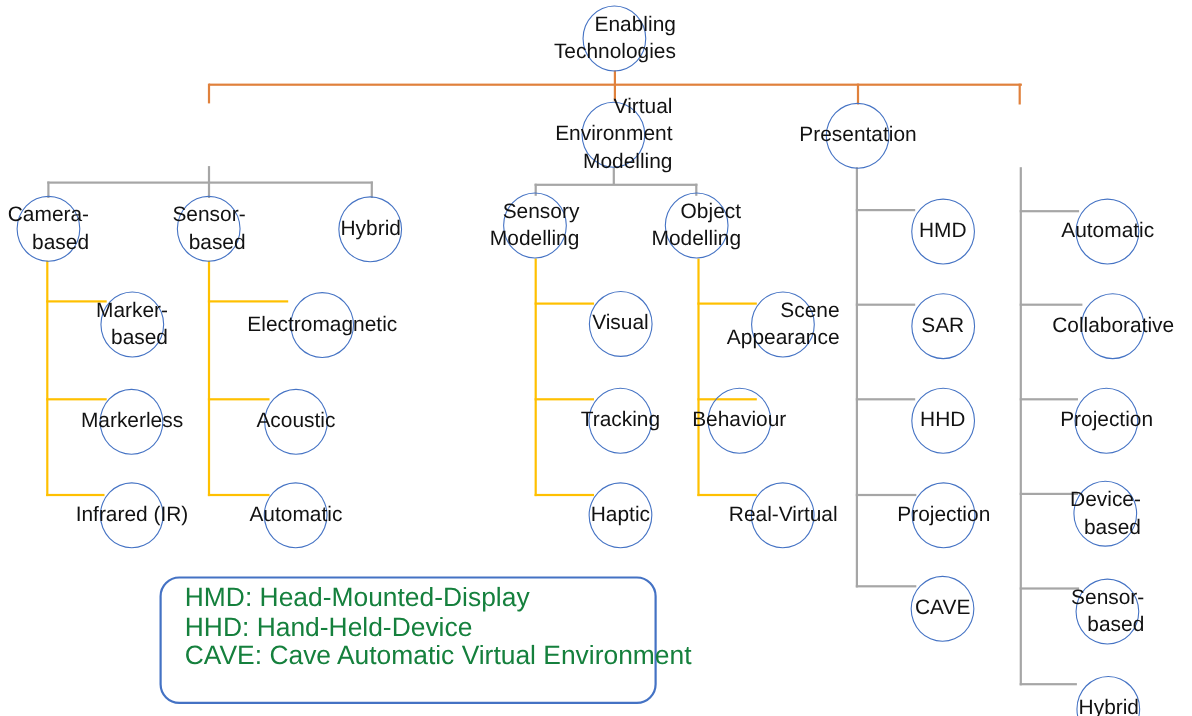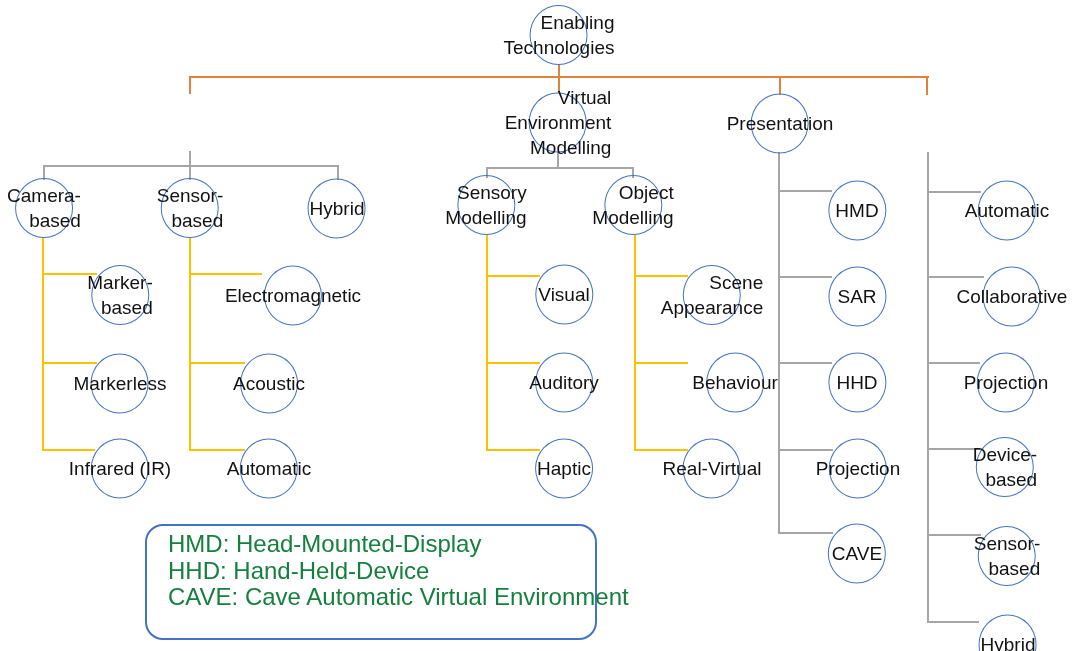--- a/index.html
+++ b/index.html
@@ -165,35 +165,35 @@
 Modelling</span>
   </div>
 
   <div class="node" style="left:564px;top:294px">
     <span class="ellipse"></span>
     <span class="label">Visual</span>
   </div>
 
   <div class="node" style="left:564px;top:382px">
     <span class="ellipse"></span>
-    <span class="label">Auditory</span>
+    <span class="label">Tracking</span>
   </div>
 
   <div class="node" style="left:564px;top:468px">
     <span class="ellipse"></span>
     <span class="label">Haptic</span>
   </div>
 
   <div class="node" style="left:712px;top:295px">
     <span class="ellipse"></span>
     <span class="label">Scene
 Appearance</span>
   </div>
 
-  <div class="node" style="left:735px;top:382px">
+  <div class="node" style="left:672px;top:382px">
     <span class="ellipse"></span>
     <span class="label">Behaviour</span>
   </div>
 
   <div class="node" style="left:712px;top:468px">
     <span class="ellipse"></span>
     <span class="label">Real-Virtual</span>
   </div>
 
   <div class="node" style="left:857px;top:210px">

